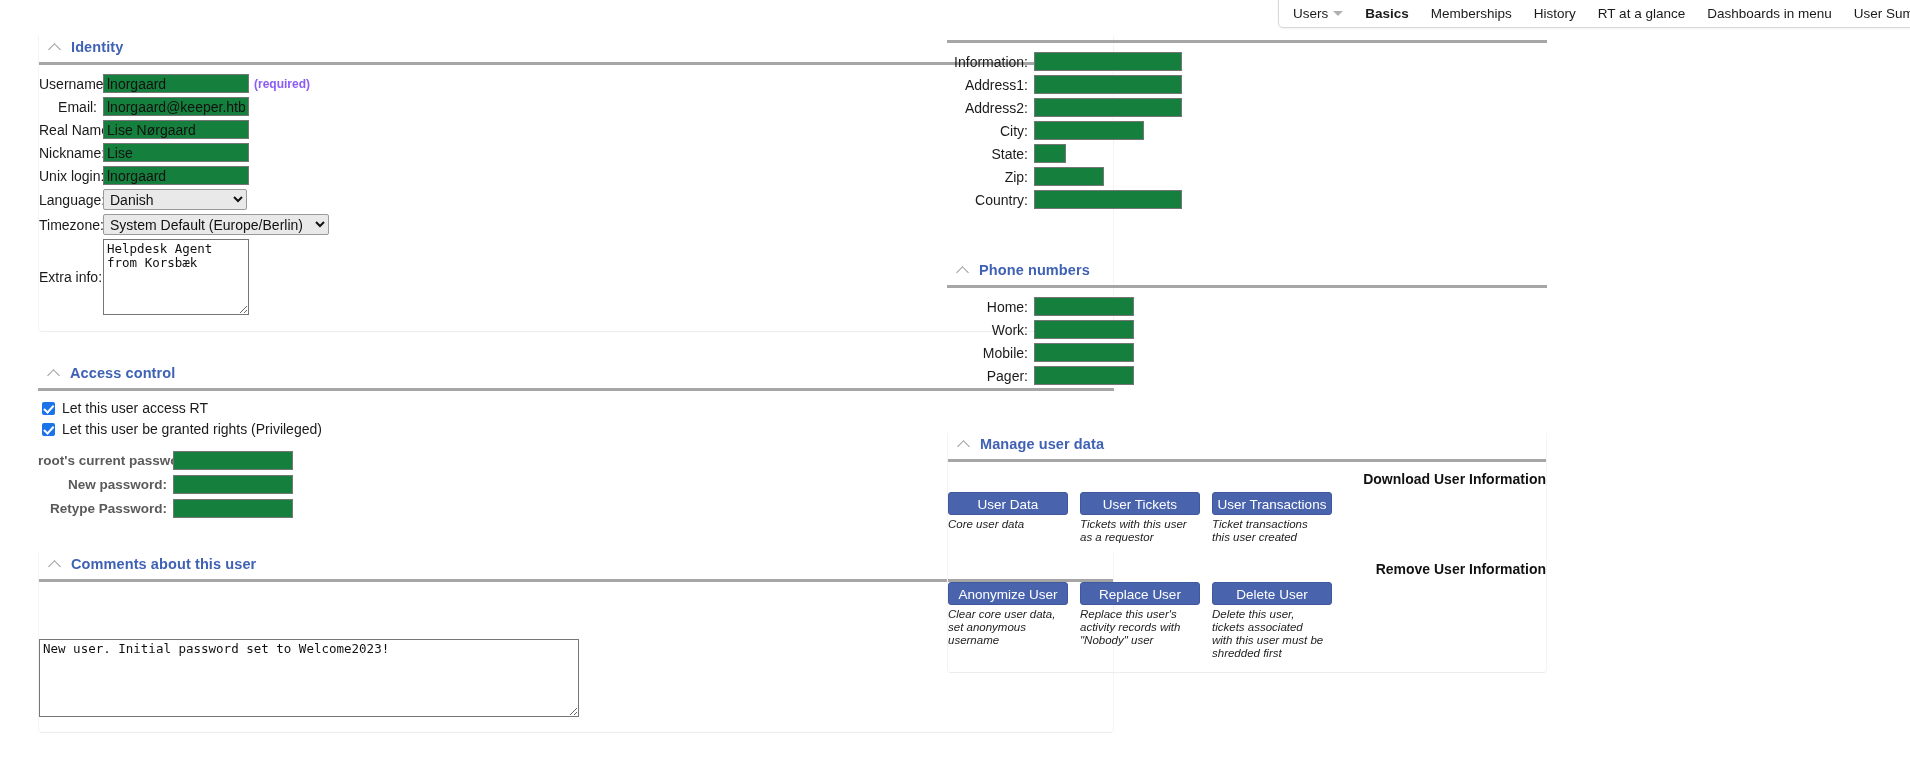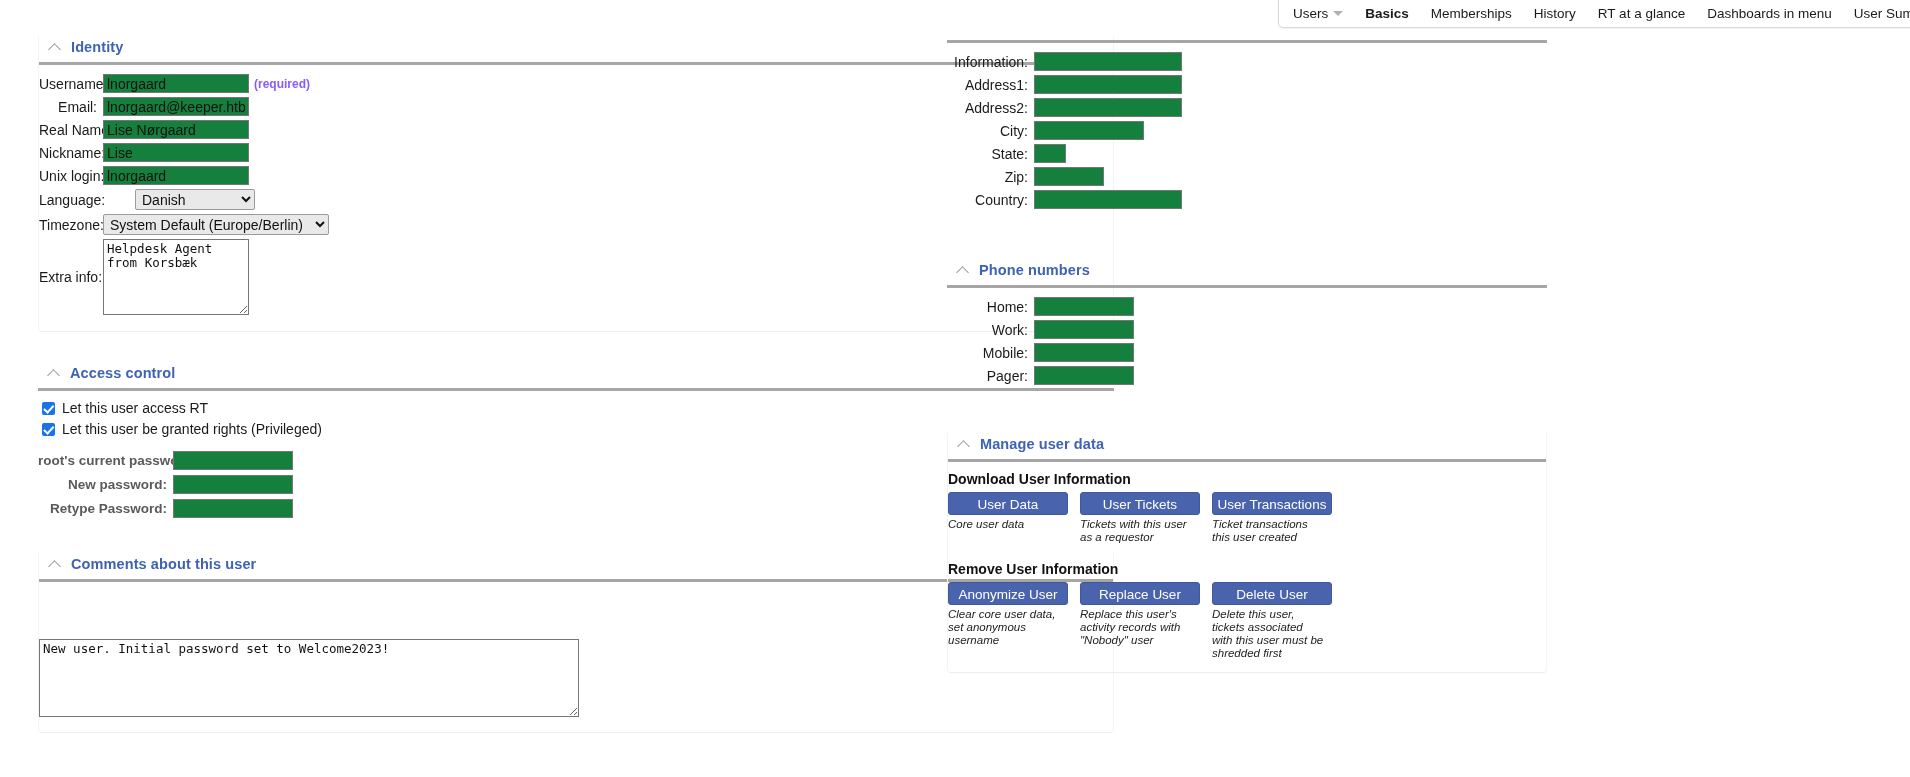--- a/index.html
+++ b/index.html
@@ -152,21 +152,21 @@
     font-family: "Liberation Sans", sans-serif;
     font-size: 14px;
     color: #111;
     height: 21px;
     border: 1px solid #9a9a9a;
     background: #e9e9e9;
     padding: 0 2px;
     border-radius: 2px;
     outline: none;
   }
-  select.w-lang { width: 120px; margin-left: 32px; }
+  select.w-lang { width: 144px; }
   select.w-tz   { width: 226px; }
 
   textarea.ta {
     font-family: "DejaVu Sans Mono", monospace;
     font-size: 12.5px;
     color: #111;
     border: 1px solid #767676;
     background: #fff;
     padding: 2px 3px;
     line-height: 14px;
@@ -220,20 +220,21 @@
     color: #5a5a5a;
     white-space: nowrap;
   }
 
   
   .subhead {
     font-weight: bold;
     font-size: 14px;
     color: #111;
     margin: 3px 0 5px 0;
+    text-align: right;
   }
   .btngrid { display: flex; gap: 0; }
   .btncell { width: 124px; margin-right: 0; }
   .btncell + .btncell { margin-left: 8px; }
   .btn {
     display: block;
     width: 120px;
     height: 23px;
     line-height: 23px;
     text-align: center;

